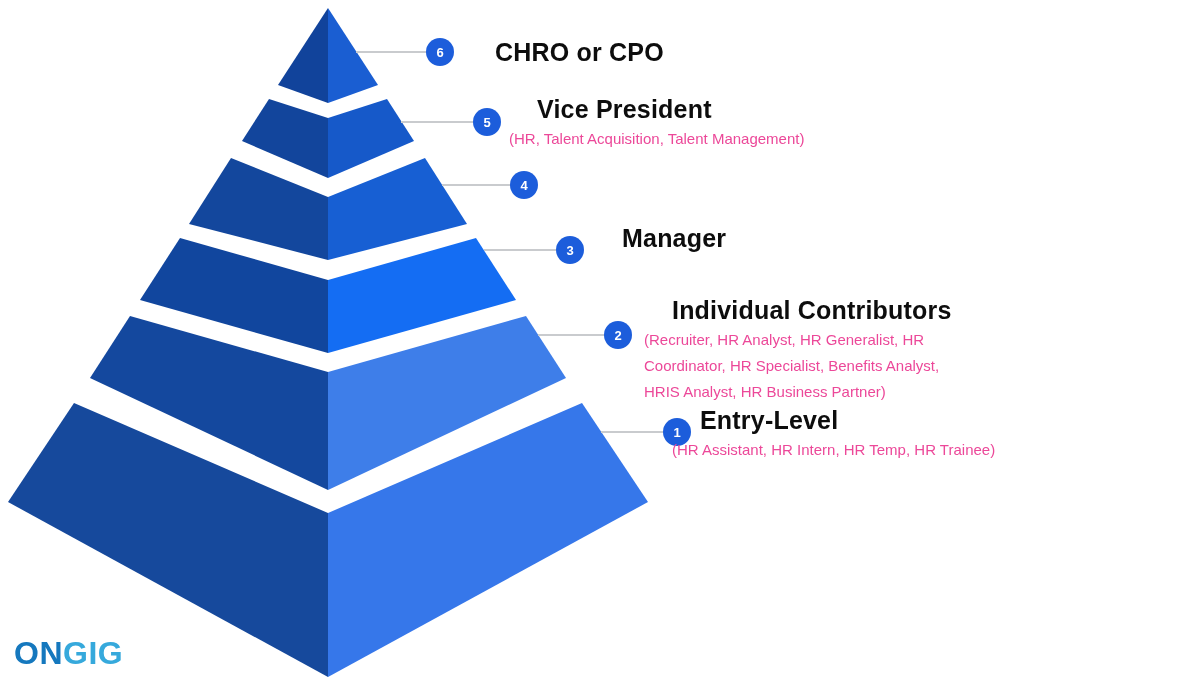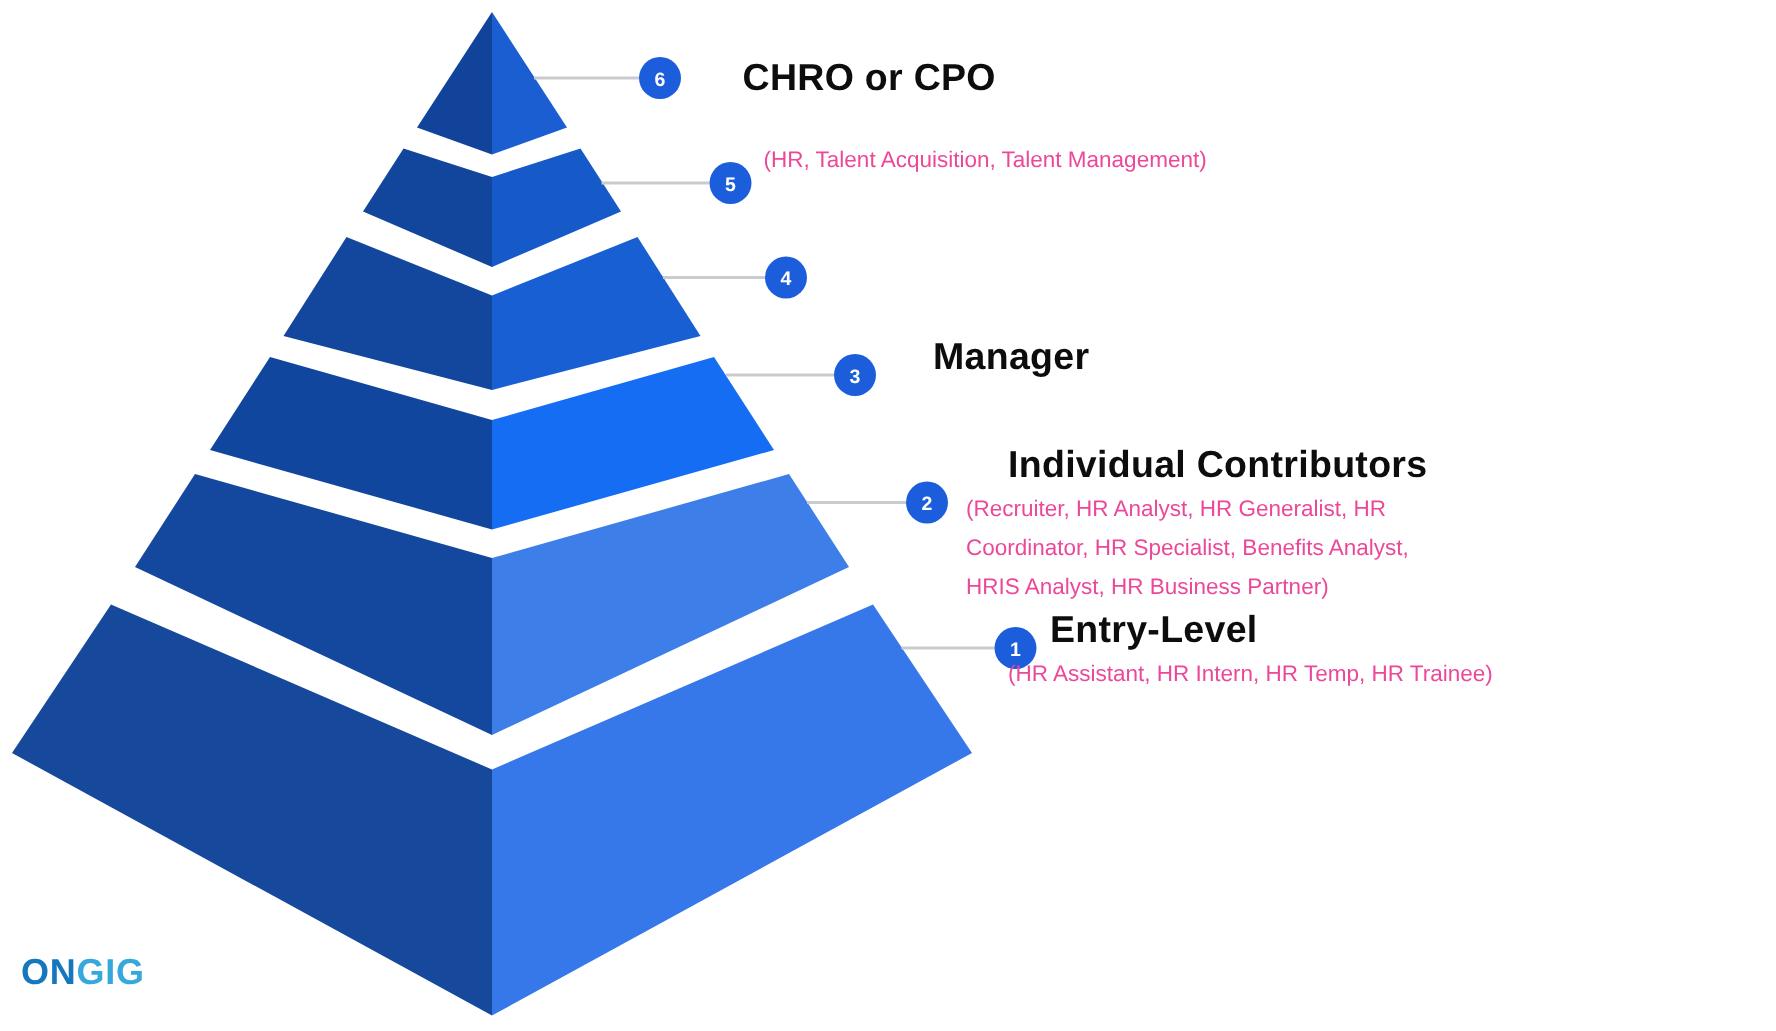--- a/index.html
+++ b/index.html
@@ -23,21 +23,21 @@
     font-size:25px;line-height:32px;font-weight:700;color:#0D0D0D;
     letter-spacing:0.2px;white-space:nowrap;margin-left:28px;
   }
   .lvl-sub{
     font-size:15px;line-height:26px;margin-top:1px;color:#ec4899;
   }
   .sub-nowrap{white-space:nowrap;}
   .sub-wrap{max-width:500px;}
   .logo{
     position:absolute;left:14px;top:635px;
-    font-size:24px;font-weight:700;letter-spacing:0.5px;white-space:nowrap;
+    font-size:32px;font-weight:700;letter-spacing:0.5px;white-space:nowrap;
   }
 </style>
 </head>
 <body>
 
 <div class="stage">
 
   <svg class="pyramid-svg" width="660" height="687" viewBox="0 0 660 687">
 
     <polygon points="328,8 328,103 278,85" fill="#11439B"></polygon>
@@ -64,20 +64,21 @@
     <div class="badge" style="left: 426px; top: 38px; background: rgb(28, 93, 219);">6</div>
     <div class="texts" style="left:467px;top:36px">
       <div class="lvl-title">CHRO or CPO</div>
     </div>
   </div>
 
   <div class="anno">
     <div class="connector" style="left:401px;top:121px;width:72px"></div>
     <div class="badge" style="left: 473px; top: 108px; background: rgb(28, 93, 219);">5</div>
     <div class="texts" style="left:509px;top:93px">
+      <div class="lvl-title">Vice President</div>
       <div class="lvl-sub sub-nowrap">(HR, Talent Acquisition, Talent Management)</div>
     </div>
   </div>
 
   <div class="anno">
     <div class="connector" style="left:442px;top:184px;width:68px"></div>
     <div class="badge" style="left: 510px; top: 171px; background: rgb(28, 93, 219);">4</div>
     <div class="texts" style="left:549px;top:157px">
     </div>
   </div>

